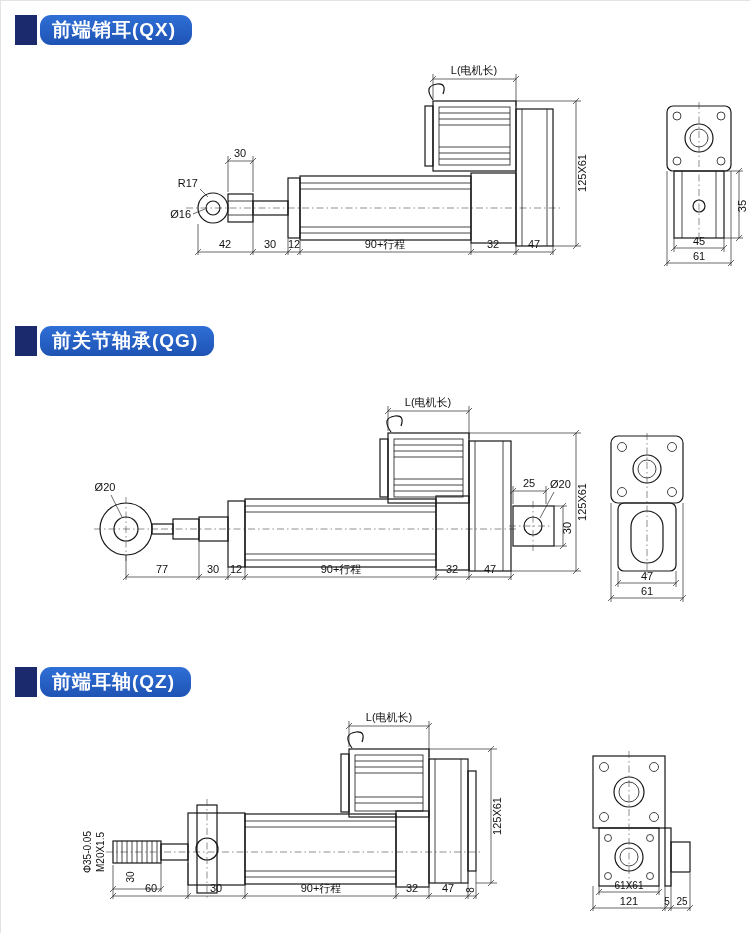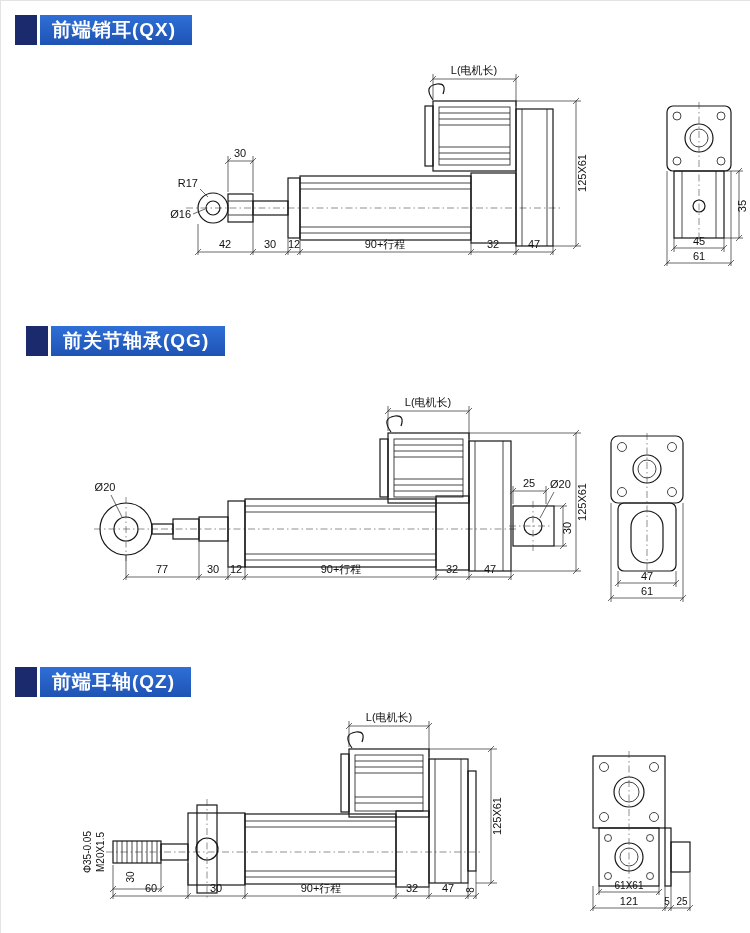--- a/index.html
+++ b/index.html
@@ -2,21 +2,21 @@
 <html><head>
 <meta charset="utf-8">
 <style>
   html,body{margin:0;padding:0;background:#fff;}
   .page{position:relative;width:750px;height:933px;background:#fff;border:1px solid #e3e3e3;
         font-family:"Liberation Sans",sans-serif;overflow:hidden;}
   .sec-header{position:absolute;display:flex;align-items:stretch;height:30px;}
   .hdr-sq{width:22px;background:#1a2a6c;margin-right:3px;}
   .hdr-label{background:linear-gradient(180deg,#2f6fd6 0%,#1e53b4 100%);color:#fff;
              font-weight:bold;font-size:19px;line-height:30px;padding:0 16px 0 12px;
-             letter-spacing:1px;white-space:nowrap;}
+             letter-spacing:1px;white-space:nowrap;border-radius:11px;}
   svg{position:absolute;left:0;}
   .obj{fill:none;stroke:#161616;stroke-width:1.2;}
   .thin{fill:none;stroke:#161616;stroke-width:0.8;}
   .dim{fill:none;stroke:#2a2a2a;stroke-width:0.7;}
   .cl{fill:none;stroke:#444;stroke-width:0.6;stroke-dasharray:7 3 1.5 3;}
   text{fill:#111;font-size:11px;font-family:"Liberation Sans",sans-serif;}
   text.sm{font-size:10px;}
 </style>
 </head>
 <body>
@@ -102,21 +102,21 @@
       <path class="dim" d="M738 115 V182 M673 192 H723 M666 207 H730"></path>
       <path class="dim" d="M735 118 L741 112 M735 185 L741 179
                            M670 195 L676 189 M720 195 L726 189
                            M663 210 L669 204 M727 210 L733 204"></path>
       <text x="745" y="150" text-anchor="middle" transform="rotate(-90 745 150)">35</text>
       <text x="698" y="189" text-anchor="middle">45</text>
       <text x="698" y="204" text-anchor="middle">61</text>
     </g>
   </svg>
 
-  <div class="sec-header" style="top:325px;left:25px;">
+  <div class="sec-header" style="top:325px;left:14px;">
     <div class="hdr-sq"></div>
     <div class="hdr-label">前关节轴承(QG)</div>
   </div>
 
   <svg style="top:390px;" width="750" height="215" viewBox="0 0 750 215">
     <g>
       <path class="cl" d="M160 138 H515"></path>
 
       <circle class="obj" cx="125" cy="138" r="26"></circle>
       <circle class="obj" cx="125" cy="138" r="12"></circle>

